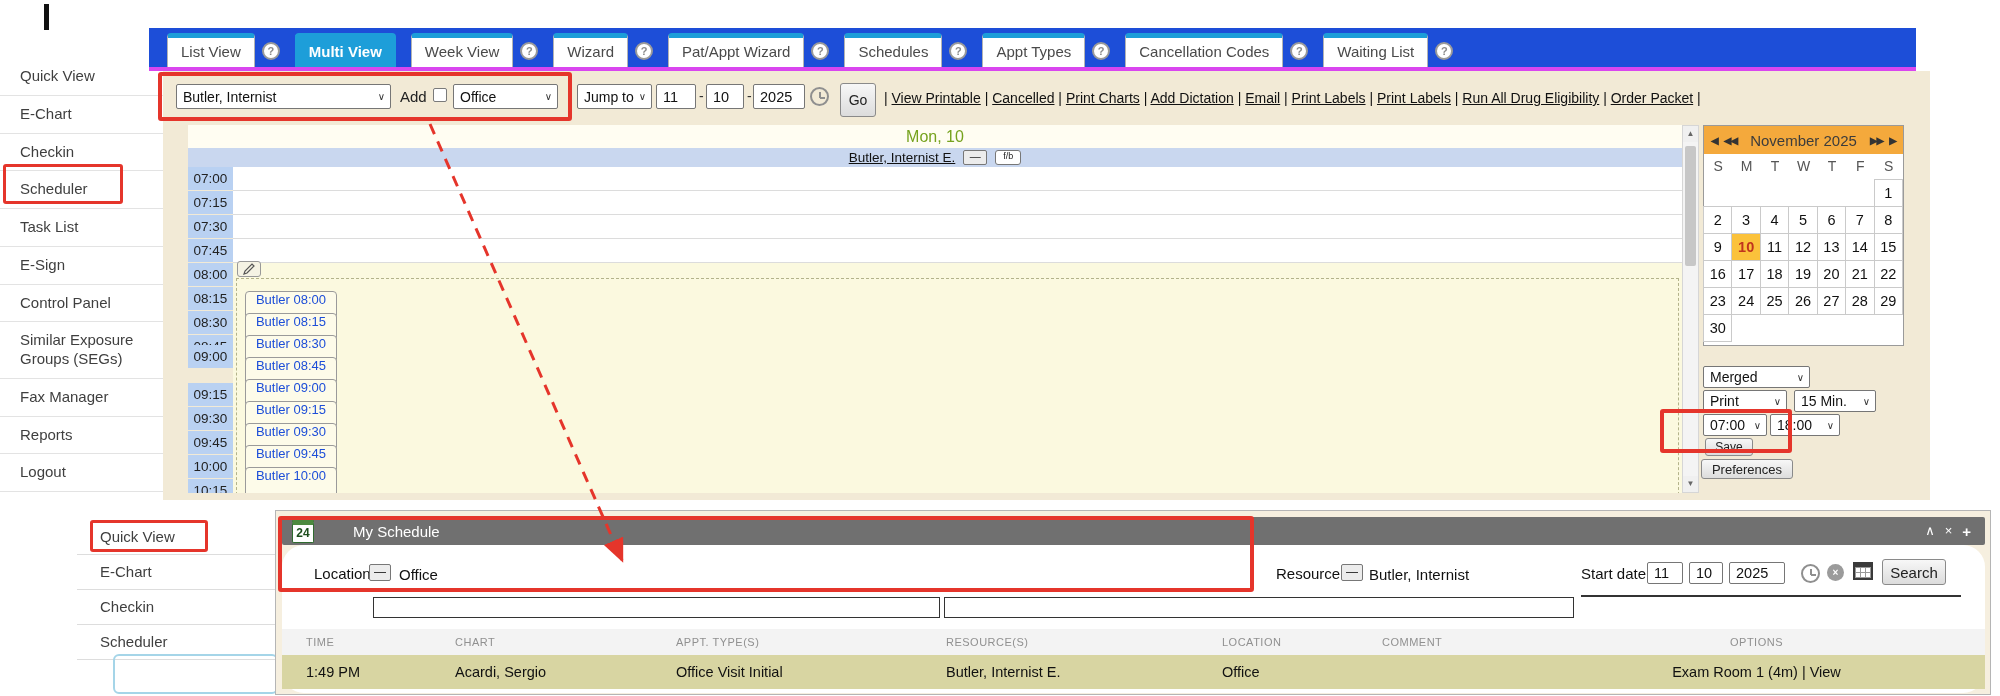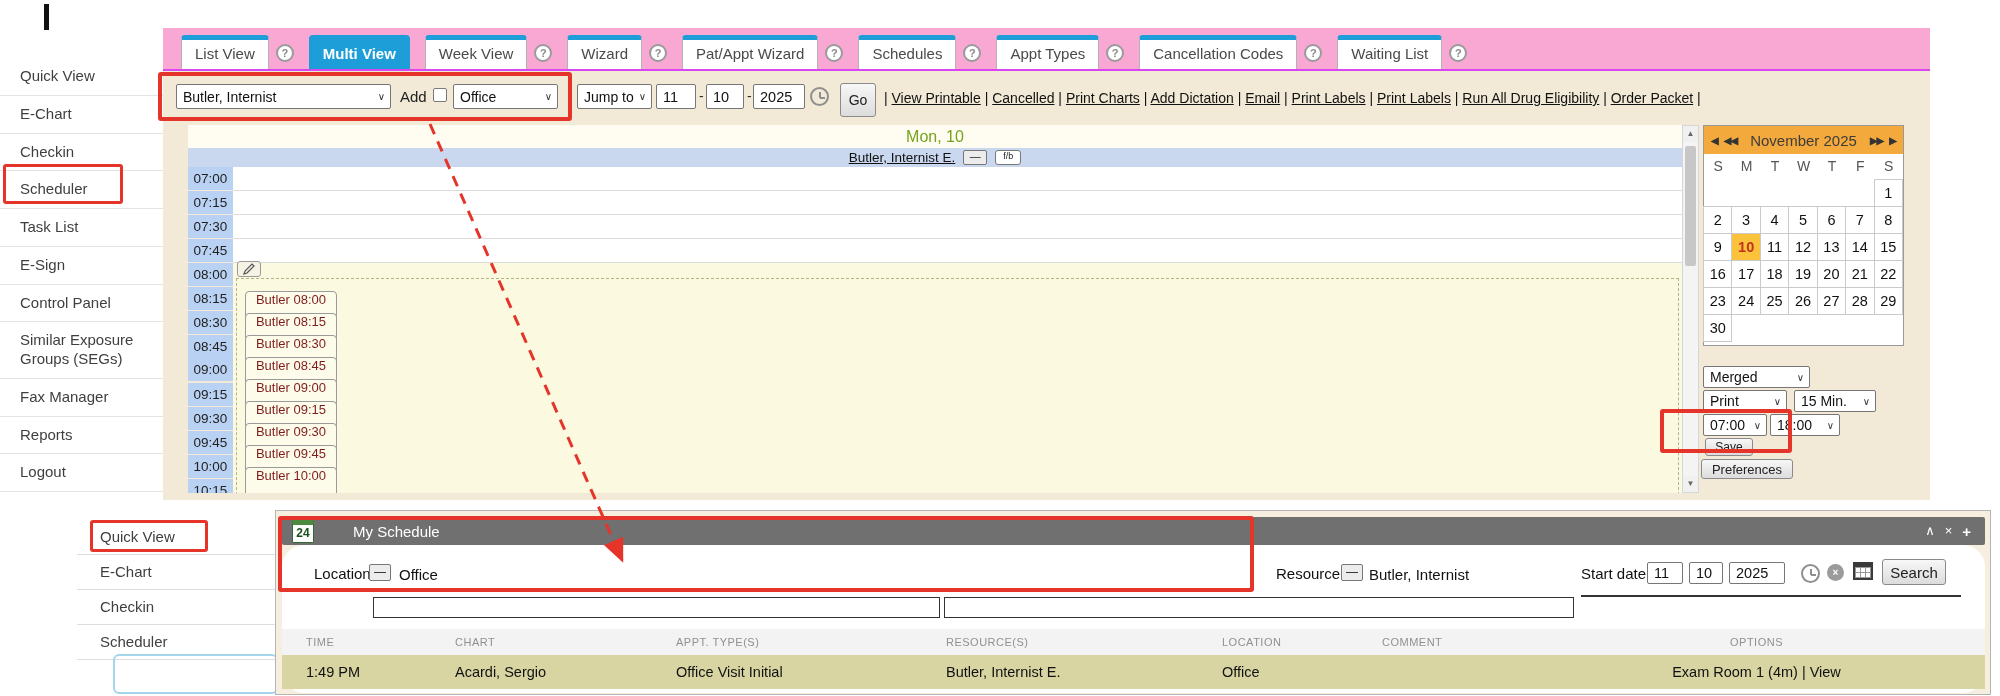--- a/index.html
+++ b/index.html
@@ -8,21 +8,21 @@
   .abs { position:absolute; }
 
   
   #blackmark { left:44px; top:4px; width:5px; height:26px; background:#111; }
 
   
   #side-top { left:0; top:58px; width:163px; }
   #side-top .side-item { padding:9px 6px 9px 20px; font-size:15px; color:#3f3f3f; border-bottom:1px solid #e3e3e3; line-height:1.25; cursor:pointer; }
 
   
-  #tabstrip { left:163px; top:28px; width:1767px; height:43px; background:#f9a8d4; border-bottom:2px solid #d946ef; display:flex; align-items:flex-end; padding-left:18px; }
+  #tabstrip { left:149px; top:28px; width:1767px; height:43px; background:#1d4ed8; border-bottom:4px solid #d946ef; display:flex; align-items:flex-end; padding-left:18px; }
   .tabgroup { display:flex; align-items:flex-end; margin-right:15px; }
   .tab { height:34px; border:1px solid #b3b3b3; border-top:5px solid #1d9ed9; border-bottom:none; border-radius:4px 4px 0 0; background:#fff; color:#4a4a4a; font-size:15px; padding:0 13px; line-height:27px; white-space:nowrap; cursor:pointer; }
   .tab.active { background:#1d9ed9; border-color:#1d9ed9; color:#fff; font-weight:bold; }
   .help { width:18px; height:18px; border:2px solid #9a9a9a; border-radius:50%; color:#8a8a8a; font-size:11px; font-weight:bold; text-align:center; line-height:15px; margin:0 0 7px 7px; background:#fff; cursor:pointer; }
 
   
   #beige { left:163px; top:71px; width:1767px; height:429px; background:#f2ead6; }
 
   
   .fsel { display:flex; justify-content:space-between; align-items:center; background:#fff; border:1px solid #767676; border-radius:2px; padding:0 5px 0 6px; font-size:14px; color:#111; cursor:pointer; }
@@ -53,21 +53,21 @@
   #band-res { left:0; top:23px; width:1494px; height:19px; background:#c9d7ef; display:flex; align-items:center; justify-content:center; gap:8px; }
   #band-res .rlink { font-size:13.5px; color:#111; text-decoration:underline; cursor:pointer; }
   .minibtn { background:#ececec; border:1px solid #777; border-radius:2px; font-size:11px; line-height:11px; text-align:center; cursor:pointer; color:#222; }
   #btn-band-minus { width:24px; height:15px; }
   #btn-fb { width:26px; height:15px; background:#fff; font-size:9px; border-radius:3px; }
   .timecell { left:0; width:45px; height:23px; background:#b9d1f2; color:#222; font-size:13.5px; text-align:center; line-height:23px; }
   .rowline { left:45px; width:1449px; height:24px; background:#fff; border-bottom:1px solid #dcdcdc; }
   #yellowblock { left:45px; top:138px; width:1449px; height:230px; background:#fbf9df; }
   #dashedzone { left:48px; top:153px; width:1443px; height:222px; border:1px dashed #b3b38a; }
   #btn-pencil { left:49px; top:136px; width:24px; height:16px; background:#f5f3e4; border:1px solid #999; border-radius:3px; display:flex; align-items:center; justify-content:center; cursor:pointer; }
-  .chip { left:57px; width:92px; height:35px; background:#fdfbe9; border:1px solid #9a9a9a; border-radius:4px; font-size:13px; color:#7f1d1d; text-align:center; line-height:15px; cursor:pointer; }
+  .chip { left:57px; width:92px; height:35px; background:#fdfbe9; border:1px solid #9a9a9a; border-radius:4px; font-size:13px; color:#1d4ed8; text-align:center; line-height:15px; cursor:pointer; }
 
   
   #scrollbar { left:1682px; top:125px; width:17px; height:368px; background:#f4f4f4; border:1px solid #d6d6d6; }
   .scrbtn { left:0; width:15px; height:16px; font-size:8px; color:#666; text-align:center; line-height:16px; background:#f0f0f0; cursor:pointer; }
   #scr-up { top:0; } #scr-dn { top:350px; }
   #scr-thumb { left:2px; top:20px; width:11px; height:120px; background:#c7c7c7; border-radius:2px; cursor:grab; }
 
   
   #cal { left:1703px; top:125px; width:201px; height:221px; background:#fff; border:1px solid #9a9a9a; }
   #cal-head { left:0; top:0; width:199px; height:28px; background:#f4a93c; display:flex; align-items:center; padding:0 7px; gap:6px; }
@@ -236,21 +236,21 @@
         <div class="abs rowline" style="top: 66px;"></div>
         <div class="abs timecell" style="top: 66px;">07:15</div>
         <div class="abs rowline" style="top: 90px;"></div>
         <div class="abs timecell" style="top: 90px;">07:30</div>
         <div class="abs rowline" style="top: 114px;"></div>
         <div class="abs timecell" style="top: 114px;">07:45</div>
         <div class="abs timecell" style="top: 138px;">08:00</div>
         <div class="abs timecell" style="top: 162px;">08:15</div>
         <div class="abs timecell" style="top: 186px;">08:30</div>
         <div class="abs timecell" style="top: 210px;">08:45</div>
-        <div class="abs timecell" style="top: 233px;">09:00</div>
+        <div class="abs timecell" style="top: 220px;">09:00</div>
         <div class="abs timecell" style="top: 258px;">09:15</div>
         <div class="abs timecell" style="top: 282px;">09:30</div>
         <div class="abs timecell" style="top: 306px;">09:45</div>
         <div class="abs timecell" style="top: 330px;">10:00</div>
         <div class="abs timecell" style="top: 354px;">10:15</div>
       </div>
     <div class="abs" id="yellowblock"></div>
     <div class="abs" id="dashedzone"></div>
     <div class="abs" id="btn-pencil">
       <svg width="12" height="12" viewBox="0 0 12 12">

